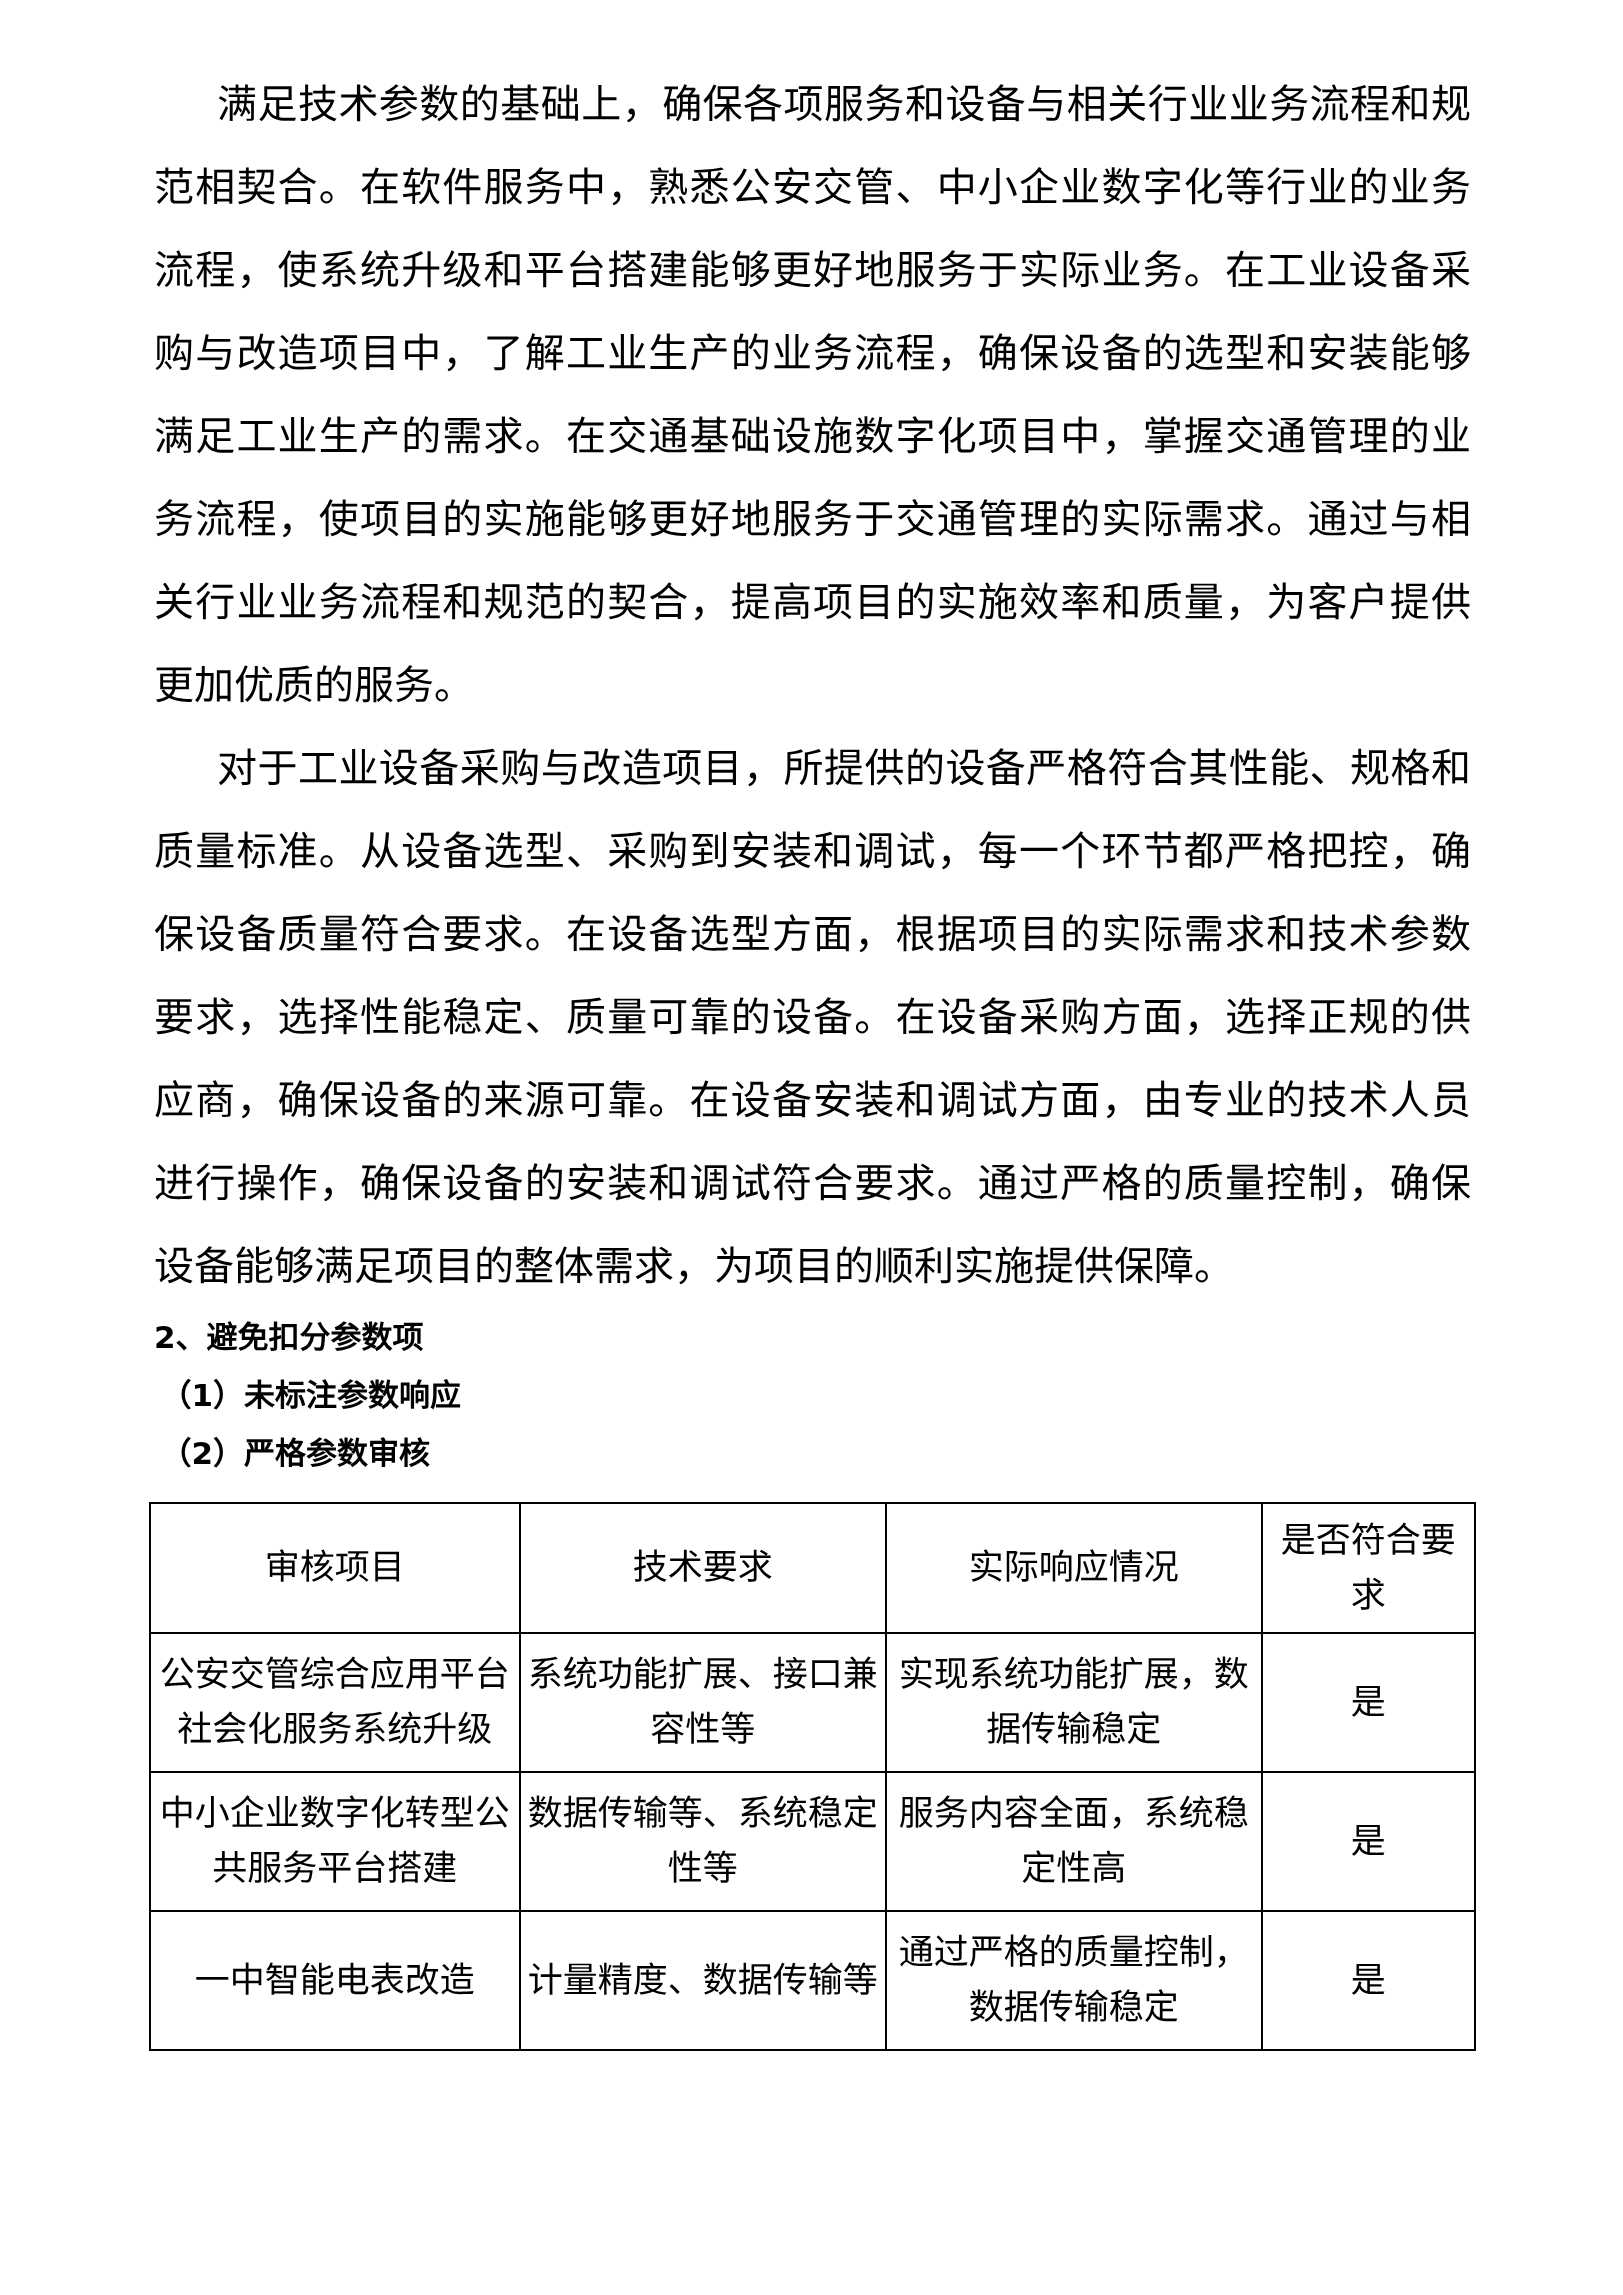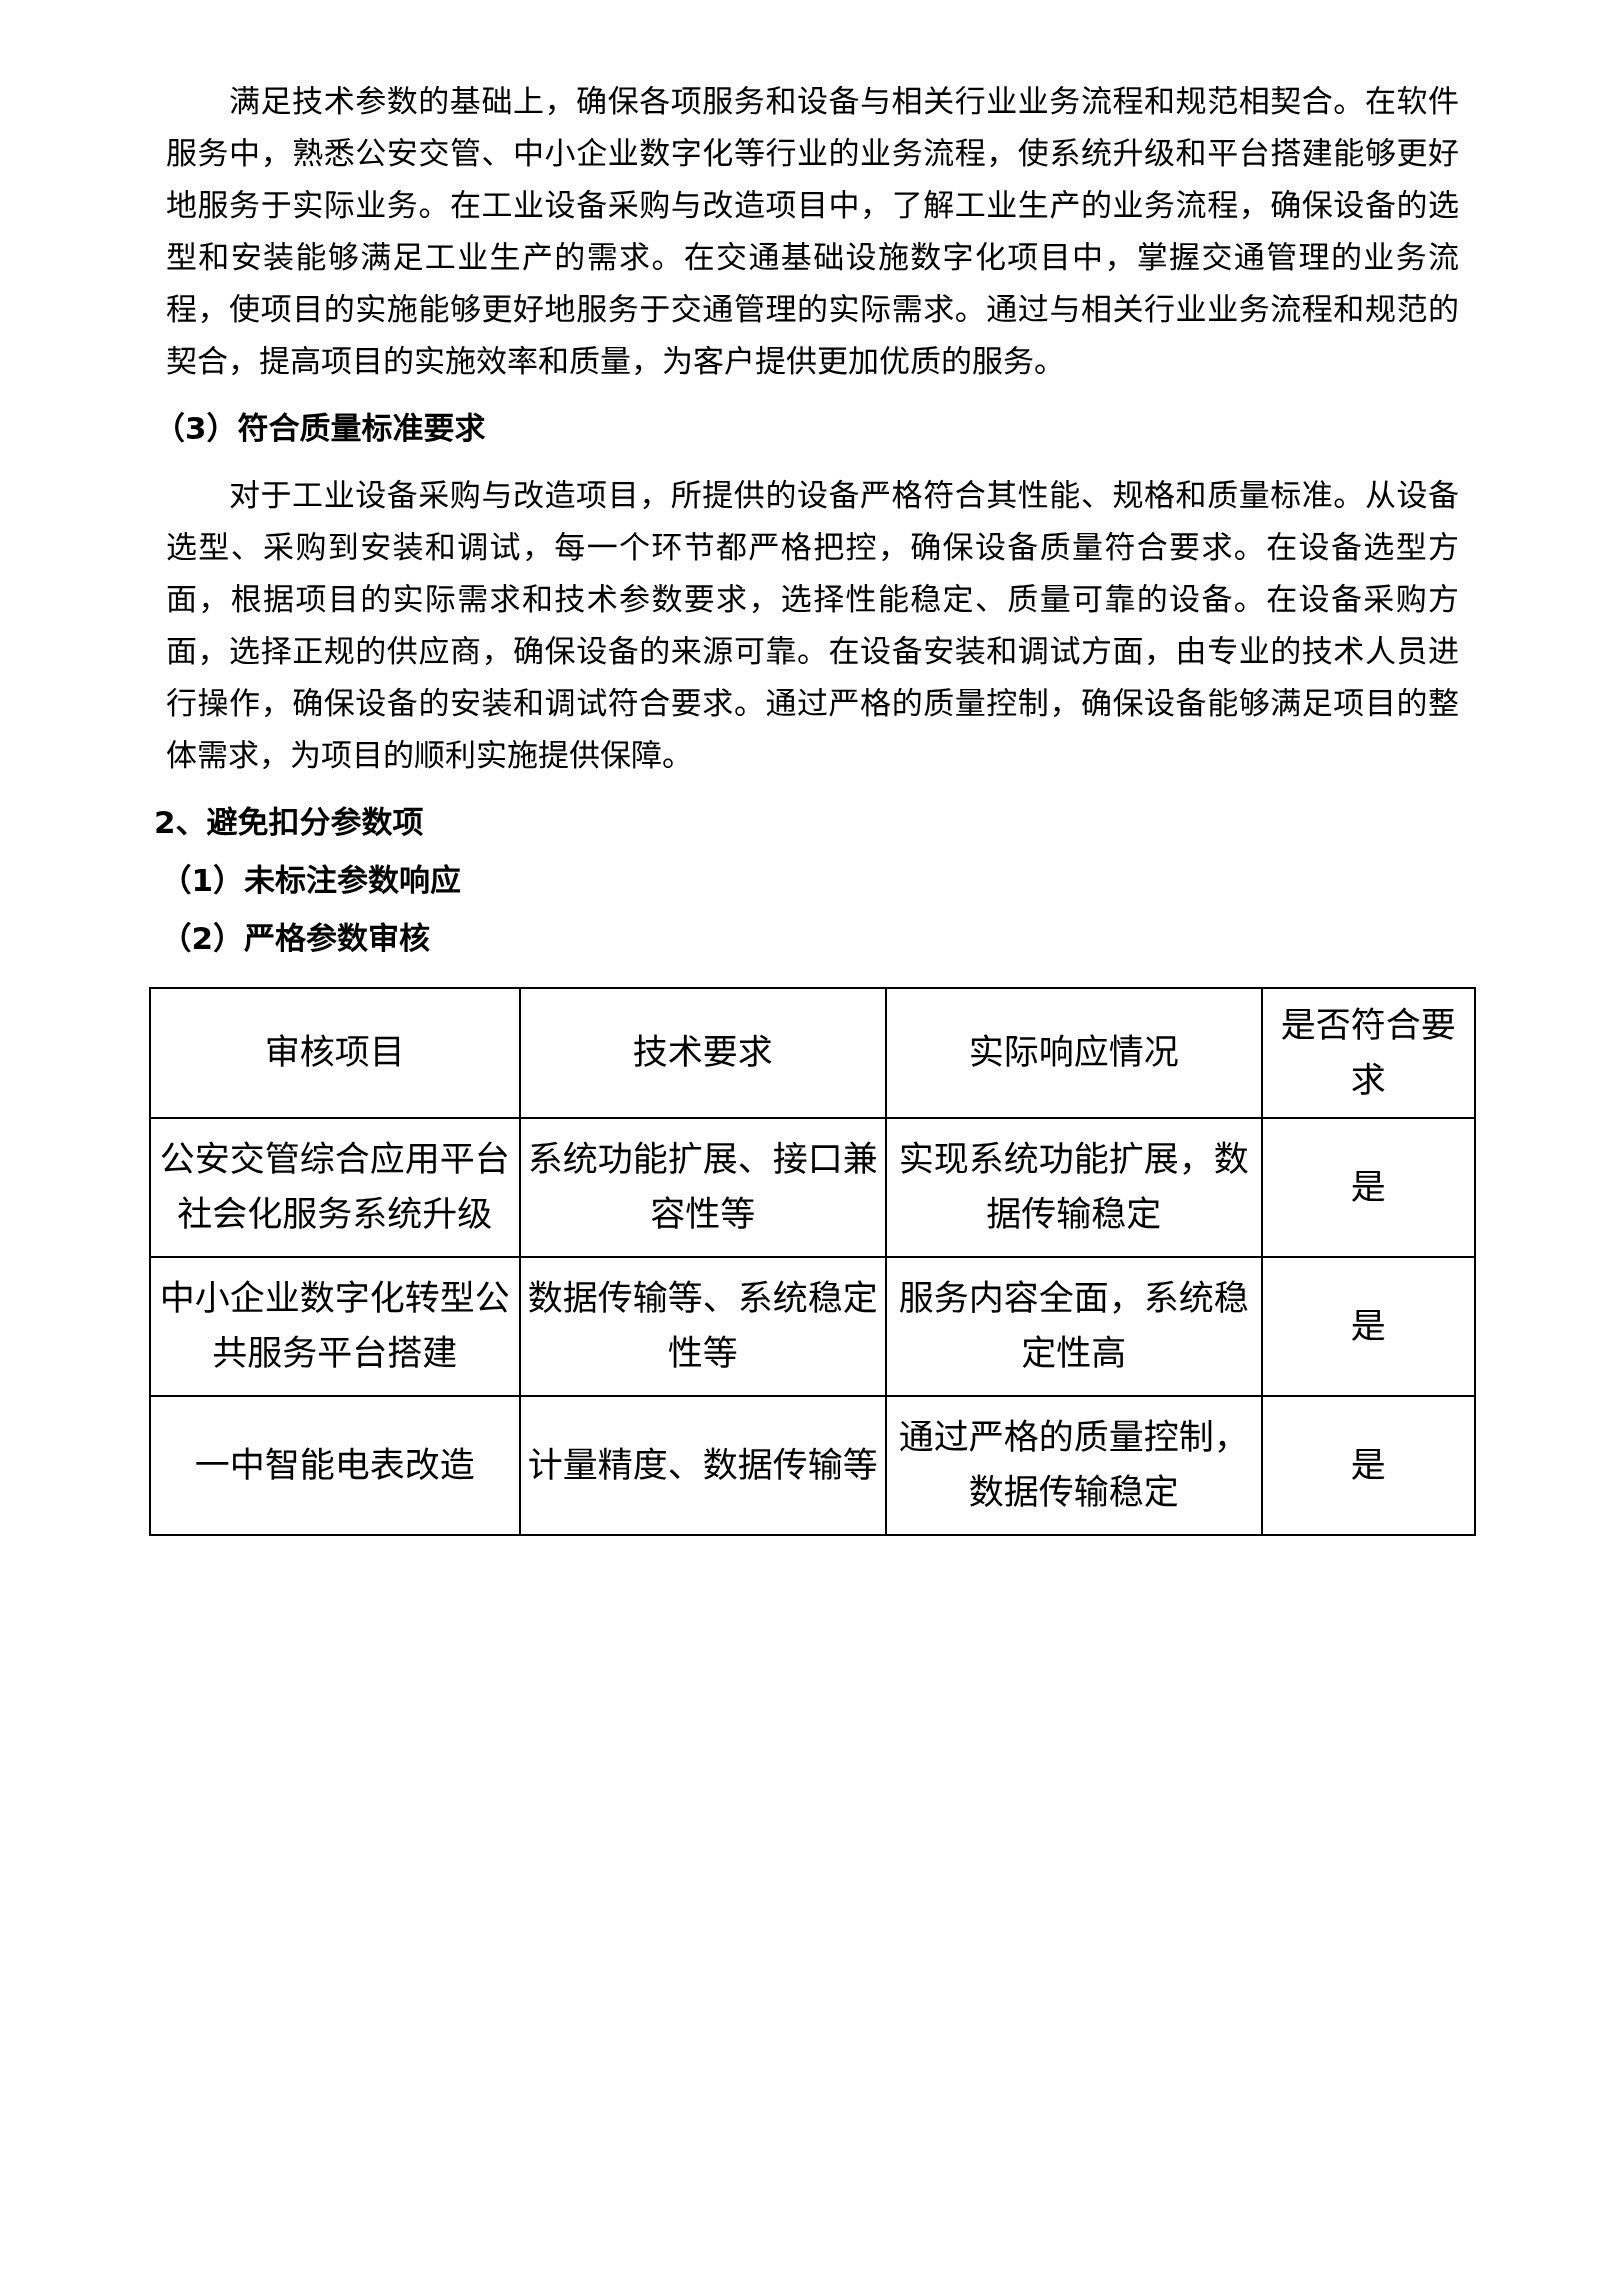--- a/index.html
+++ b/index.html
@@ -23,27 +23,27 @@
   .content {
     position: absolute;
     left: 154px;
     top: 63px;
     width: 1317px;
   }
 
   
   .para {
     font-family: "DejaVu Serif", "Liberation Serif", serif;
-    font-size: 31px;
-    line-height: 52px;
+    font-size: 40px;
+    line-height: 83px;
     text-align: justify;
     text-align-last: left;
     text-justify: inter-character;
     letter-spacing: 0px;
-    margin: 12px;
+    margin: 0;
     padding: 0;
     text-indent: 63px;
     word-break: break-all;
     hanging-punctuation: allow-end;
   }
 
   
   .heading {
     font-family: "DejaVu Sans", "Liberation Sans", sans-serif;
     font-size: 31px;
@@ -89,21 +89,20 @@
   .col-comply  { width: 213px; }
 </style>
 </head>
 <body>
 
 <div class="page">
   <div class="content">
 
     <p class="para">满足技术参数的基础上，确保各项服务和设备与相关行业业务流程和规范相契合。在软件服务中，熟悉公安交管、中小企业数字化等行业的业务流程，使系统升级和平台搭建能够更好地服务于实际业务。在工业设备采购与改造项目中，了解工业生产的业务流程，确保设备的选型和安装能够满足工业生产的需求。在交通基础设施数字化项目中，掌握交通管理的业务流程，使项目的实施能够更好地服务于交通管理的实际需求。通过与相关行业业务流程和规范的契合，提高项目的实施效率和质量，为客户提供更加优质的服务。</p>
 
-    <h3 class="heading">（3）符合质量标准要求</h3>
 
     <p class="para">对于工业设备采购与改造项目，所提供的设备严格符合其性能、规格和质量标准。从设备选型、采购到安装和调试，每一个环节都严格把控，确保设备质量符合要求。在设备选型方面，根据项目的实际需求和技术参数要求，选择性能稳定、质量可靠的设备。在设备采购方面，选择正规的供应商，确保设备的来源可靠。在设备安装和调试方面，由专业的技术人员进行操作，确保设备的安装和调试符合要求。通过严格的质量控制，确保设备能够满足项目的整体需求，为项目的顺利实施提供保障。</p>
 
     <h3 class="heading">2、避免扣分参数项</h3>
 
     <h3 class="heading indent1">（1）未标注参数响应</h3>
 
 
     <h3 class="heading indent1">（2）严格参数审核</h3>
 

